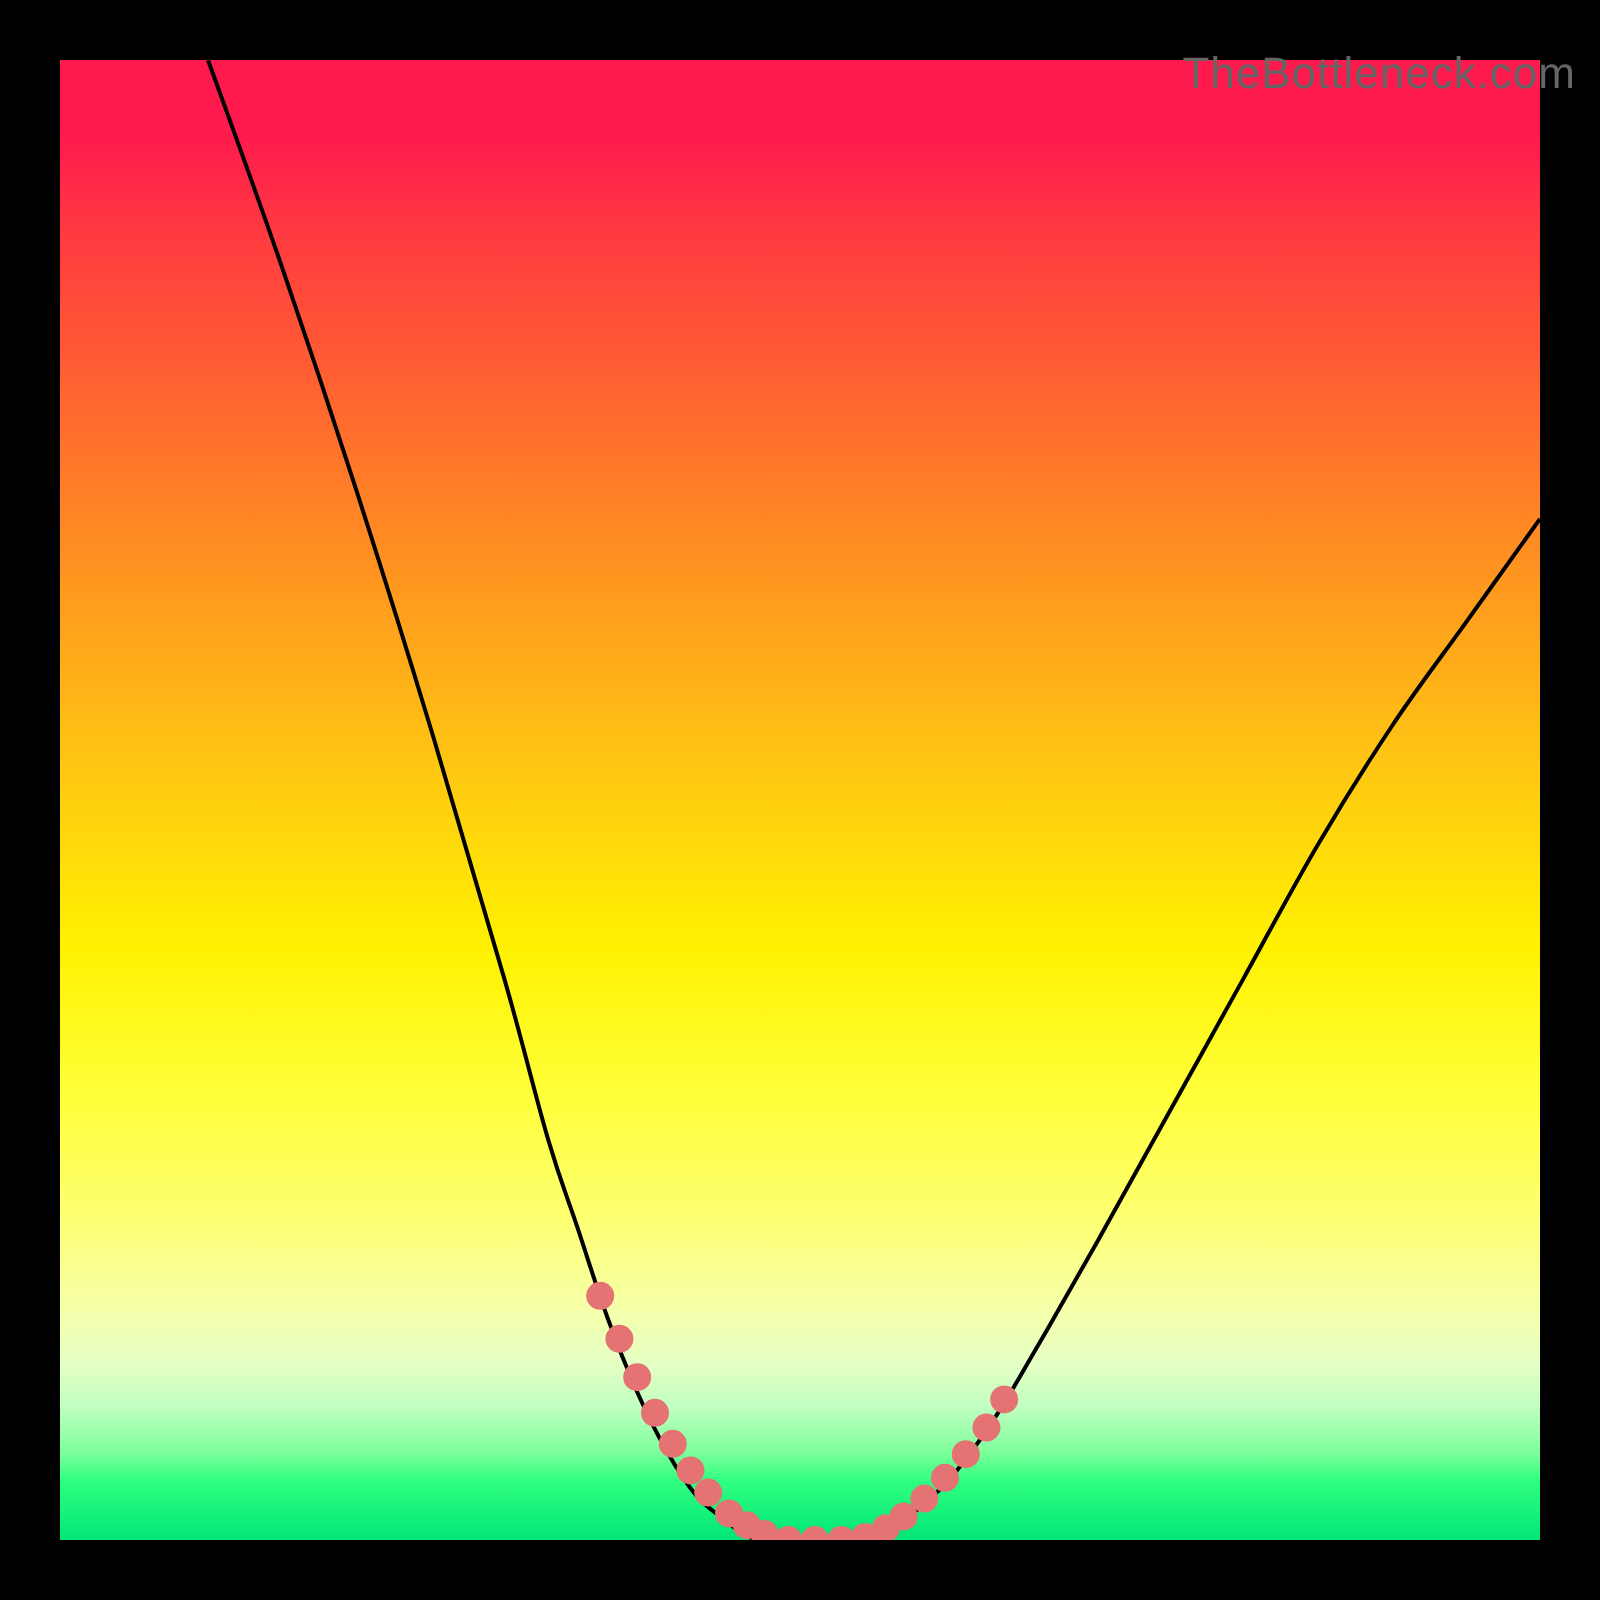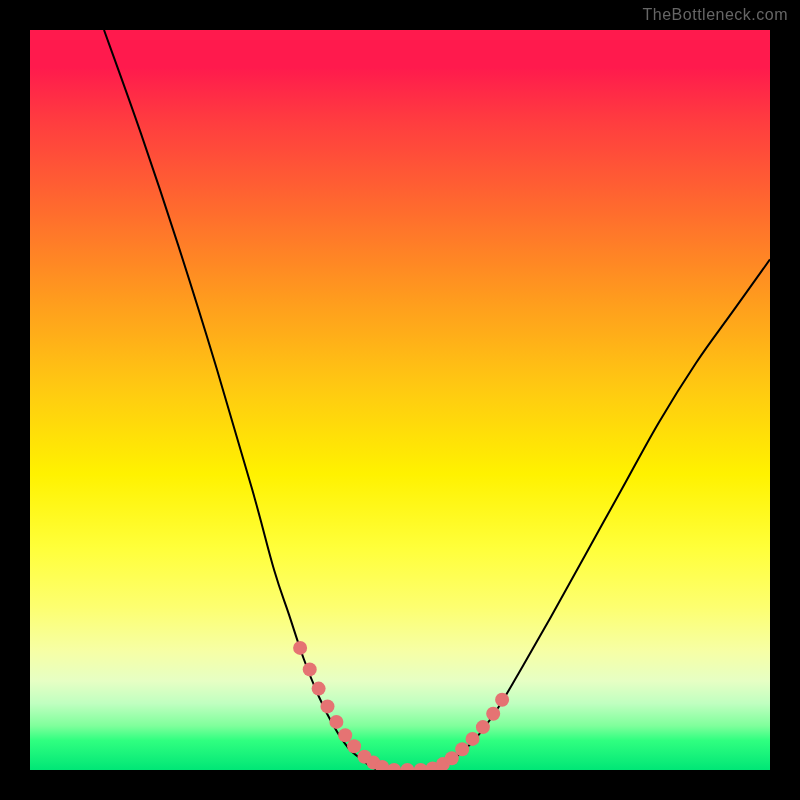--- a/index.html
+++ b/index.html
@@ -12,24 +12,24 @@
     font-family: Arial, Helvetica, sans-serif;
   }
   .stage {
     position: relative;
     width: 800px;
     height: 800px;
     background: #000;
   }
   .watermark {
     position: absolute;
-    top: 6px;
+    top: 24px;
     right: 12px;
     color: #666;
-    font-size: 16px;
+    font-size: 22px;
     font-weight: 500;
     letter-spacing: 0.5px;
     z-index: 50;
   }
   .plot-area {
     position: absolute;
     top: 30px;
     left: 30px;
     width: 740px;
     height: 740px;

